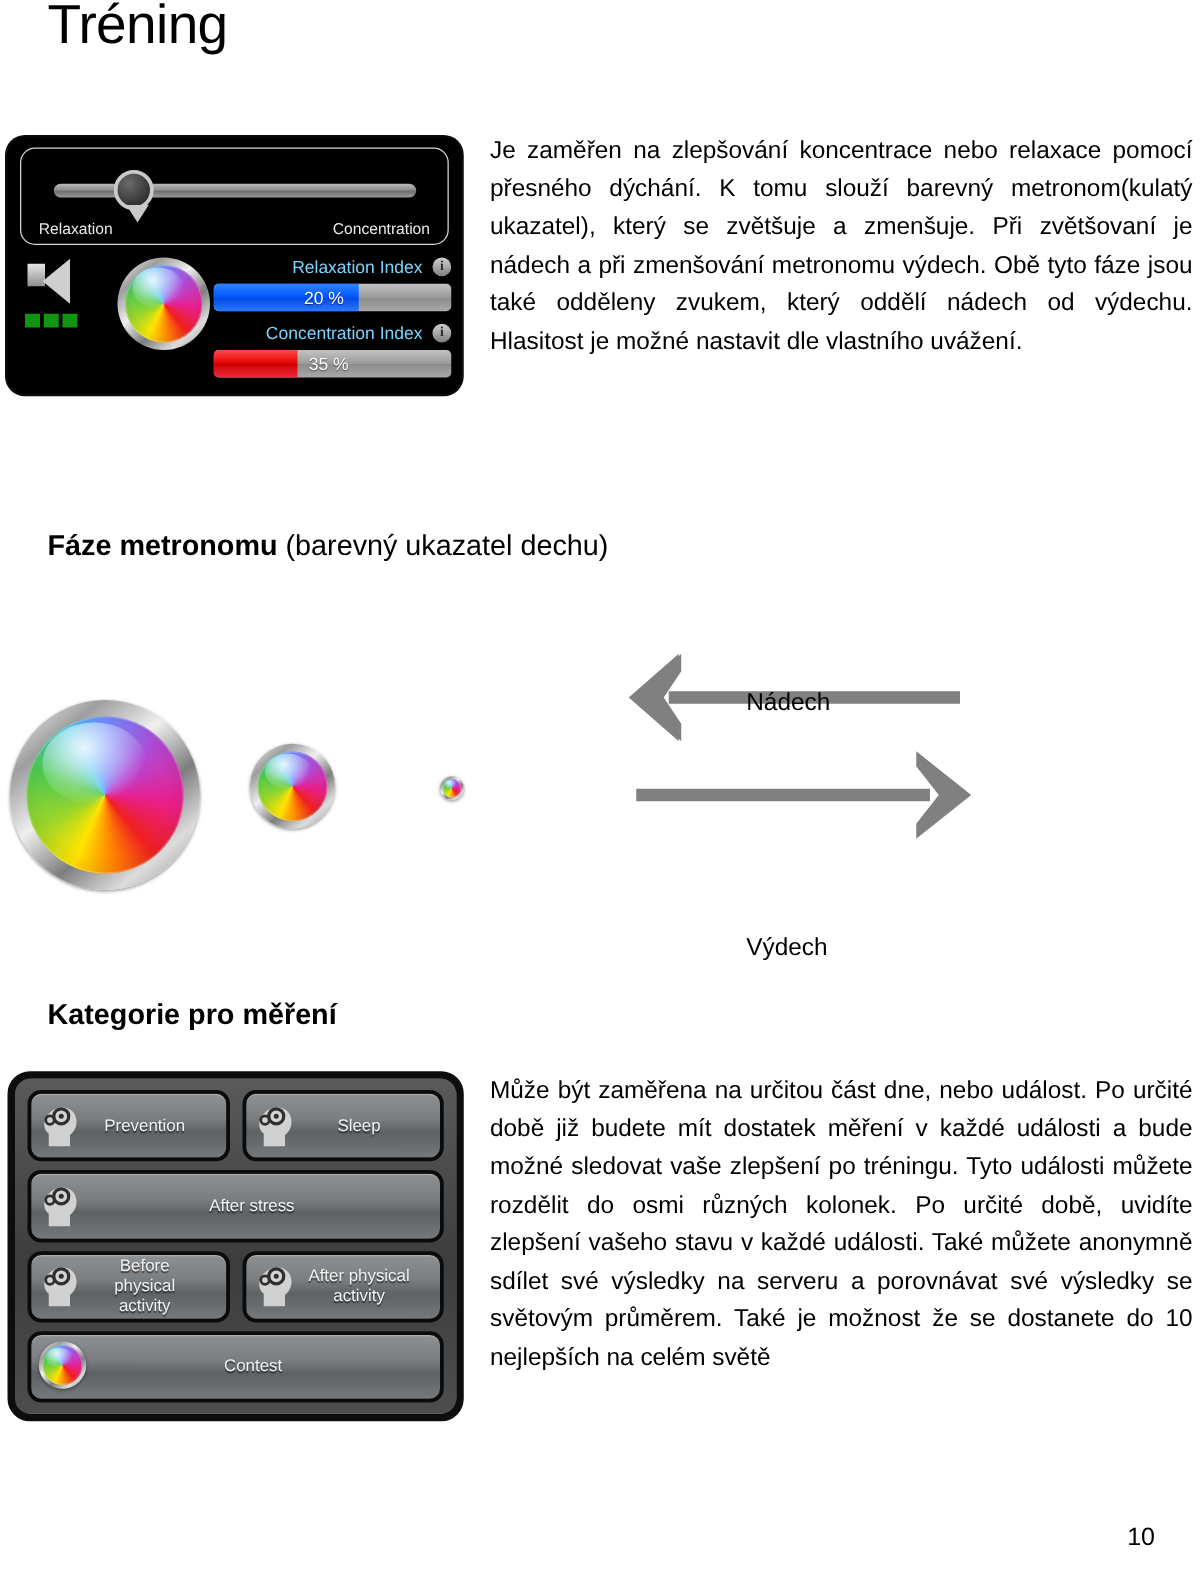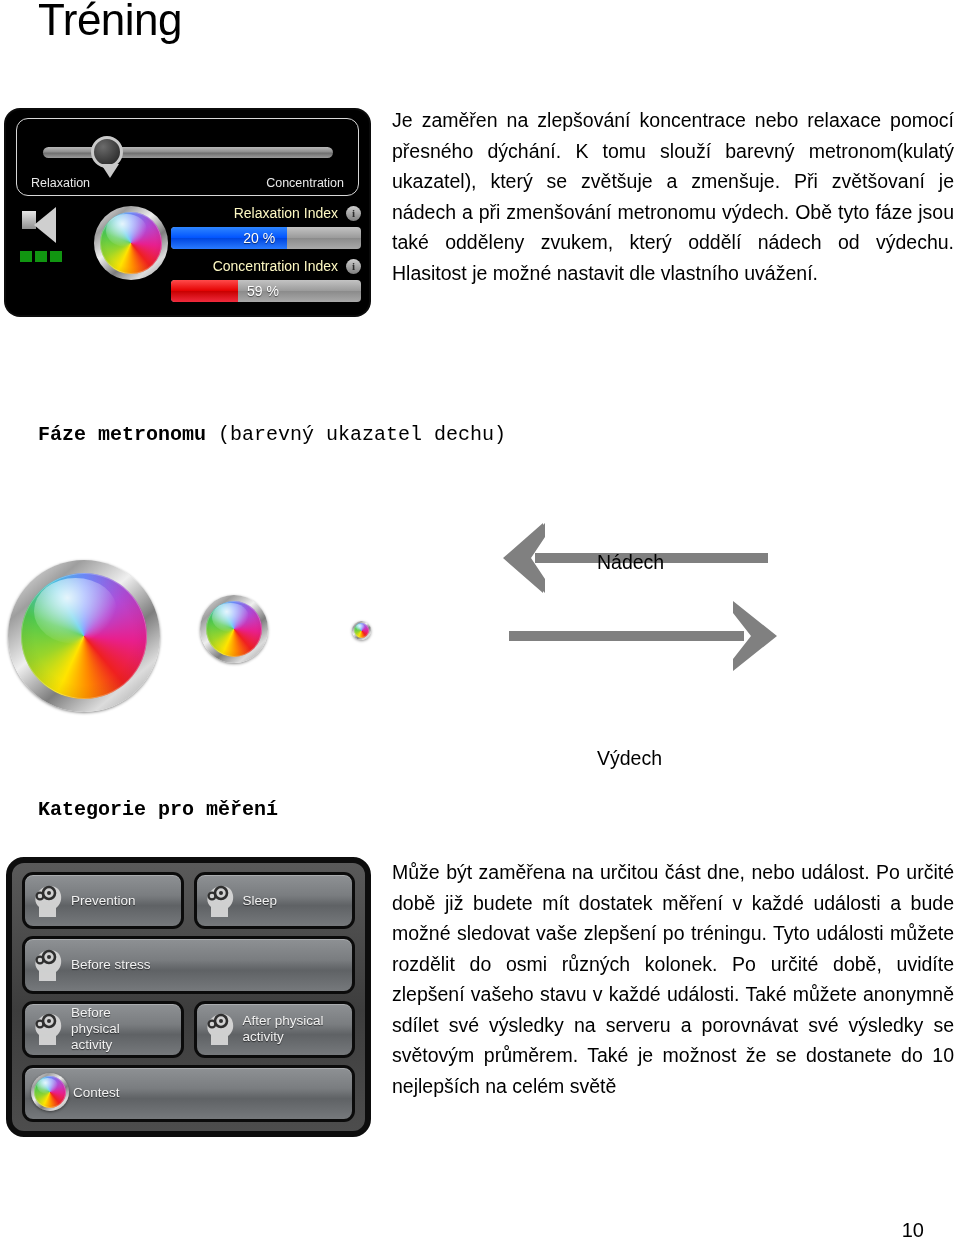--- a/index.html
+++ b/index.html
@@ -20,24 +20,23 @@
     font-size: 44px;
     font-weight: 400;
     letter-spacing: -0.5px;
     line-height: 1.1;
     white-space: nowrap;
   }
 
   
   .section-heading {
     position: absolute;
-    font-size: 20px;
+    font-size: 23px;
     line-height: 1.2;
     white-space: nowrap;
-    font-family: Liberation Mono, monospace;
   }
   .section-heading .bold { font-weight: bold; }
 
   
   .para {
     position: absolute;
     font-size: 19.5px;
     line-height: 30.5px;
     text-align: justify;
     text-justify: inter-word;
@@ -142,21 +141,21 @@
     background: linear-gradient(140deg,#fdfdfd 0%, #9e9e9e 22%, #efefef 42%, #7e7e7e 62%, #dcdcdc 80%, #8a8a8a 100%);
     display:flex; align-items:center; justify-content:center;
     box-shadow: 0 1px 3px rgba(0,0,0,.45);
   }
 
   .dev-wheel-pos { position:absolute; left:88px; top:96px; }
 
   
   .idx-block { position:absolute; right:8px; top:92px; width:196px; }
   .idx-row { display:flex; align-items:center; justify-content:flex-end; gap:8px; height:22px; }
-  .idx-label { color:#fef9c3; font-size:14px; }
+  .idx-label { color:#7dd3fc; font-size:14px; }
   .idx-info {
     width:15px;height:15px;border-radius:50%;
     background: linear-gradient(to bottom,#cfcfcf,#7f7f7f);
     color:#2b2b2b; font-size:11px; font-weight:bold;
     display:flex;align-items:center;justify-content:center;
     font-family:"Liberation Serif", serif;
   }
   .bar {
     position:relative; width:190px; height:22px; margin:3px 0 6px auto;
     border-radius: 4px;
@@ -207,20 +206,21 @@
     border-radius: 11px;
     background: linear-gradient(to bottom, #8e9194 0%, #7a7d80 40%, #5f6265 60%, #76797c 100%);
     display:flex; align-items:center;
     padding-left: 4px;
     position: relative;
     box-shadow: inset 0 1px 0 rgba(255,255,255,.25);
   }
   .cat-icon { width: 42px; height: 40px; flex: 0 0 42px; position:relative; }
   .cat-label {
     flex:1;
+    text-align:center;
     color:#f2f2f2;
     font-size:13.5px;
     line-height:16px;
     padding-right: 20px;
     text-shadow: 0 1px 1px rgba(0,0,0,.6);
   }
   .cat-wheel-pos { margin-left: 2px; }
 
   
   .page-num {
@@ -270,21 +270,21 @@
       <div class="fill" style="width:61%"></div>
       <div class="val" style="justify-content:flex-start;padding-left:38%">20 %</div>
     </div>
 
     <div class="idx-row">
       <span class="idx-label">Concentration Index</span>
       <span class="idx-info">i</span>
     </div>
     <div class="bar conc">
       <div class="fill" style="width:35%"></div>
-      <div class="val" style="justify-content:flex-start;padding-left:40%">59 %</div>
+      <div class="val" style="justify-content:flex-start;padding-left:40%">35 %</div>
     </div>
   </div>
 </div>
 
 <div class="para" style="left:392px; top:105px; width:562px;">Je zaměřen na zlepšování koncentrace nebo relaxace pomocí přesného dýchání. K tomu slouží barevný metronom(kulatý ukazatel), který se zvětšuje a zmenšuje. Při zvětšovaní je nádech a při zmenšování metronomu výdech. Obě tyto fáze jsou také odděleny zvukem, který oddělí nádech od výdechu. Hlasitost je možné nastavit dle vlastního uvážení.</div>
 
 <div class="section-heading" style="left:38px; top:423px;">
   <span class="bold">Fáze metronomu</span><span> (barevný ukazatel dechu)</span>
 </div>
 
@@ -358,21 +358,21 @@
   <div class="cat-row">
     <div class="cat-btn">
       <span class="cat-icon">
         <svg width="42" height="40" viewBox="0 0 42 40">
           <path d="M10 36 L10 26 C5 22 5 14 11 9 C17 3 28 4 31 11 C34 18 31 24 27 27 L27 36 Z" fill="#d9d9d9" opacity="0.92"></path>
           <circle cx="20" cy="12" r="6" fill="none" stroke="#2f2f2f" stroke-width="2.6"></circle>
           <circle cx="20" cy="12" r="2" fill="#2f2f2f"></circle>
           <circle cx="11" cy="15" r="3.4" fill="none" stroke="#2f2f2f" stroke-width="2.2"></circle>
         </svg>
       </span>
-      <span class="cat-label">Before stress</span>
+      <span class="cat-label">After stress</span>
     </div>
   </div>
 
   <div class="cat-row">
     <div class="cat-btn">
       <span class="cat-icon">
         <svg width="42" height="40" viewBox="0 0 42 40">
           <path d="M10 36 L10 26 C5 22 5 14 11 9 C17 3 28 4 31 11 C34 18 31 24 27 27 L27 36 Z" fill="#d9d9d9" opacity="0.92"></path>
           <circle cx="20" cy="12" r="6" fill="none" stroke="#2f2f2f" stroke-width="2.6"></circle>
           <circle cx="20" cy="12" r="2" fill="#2f2f2f"></circle>

